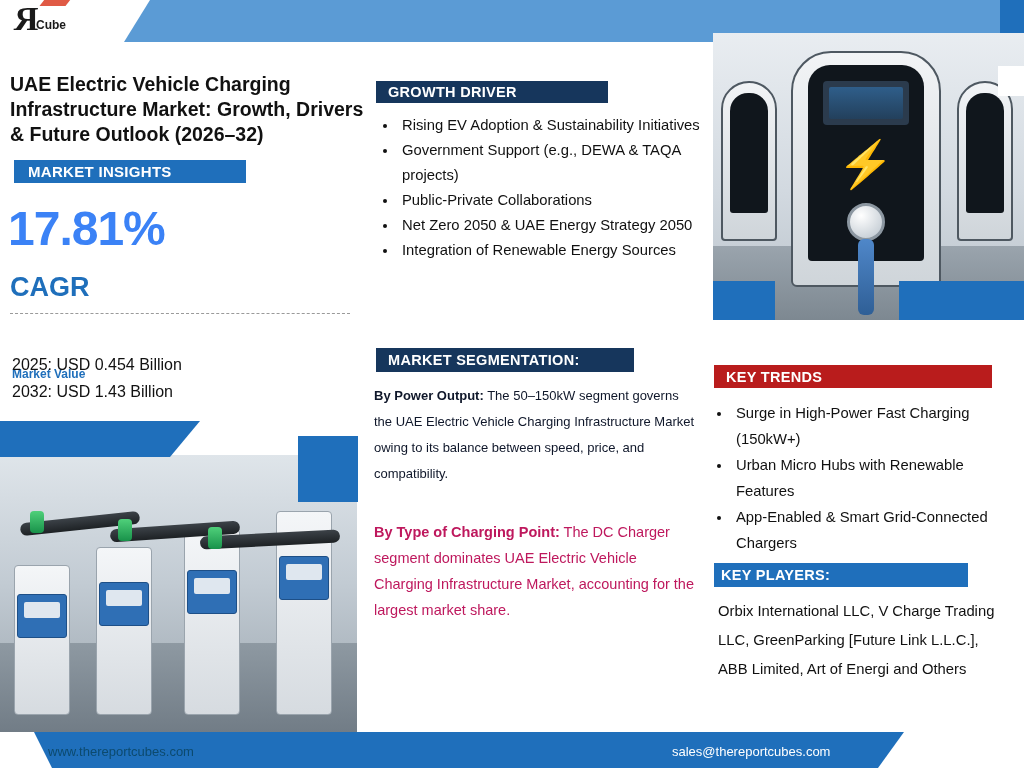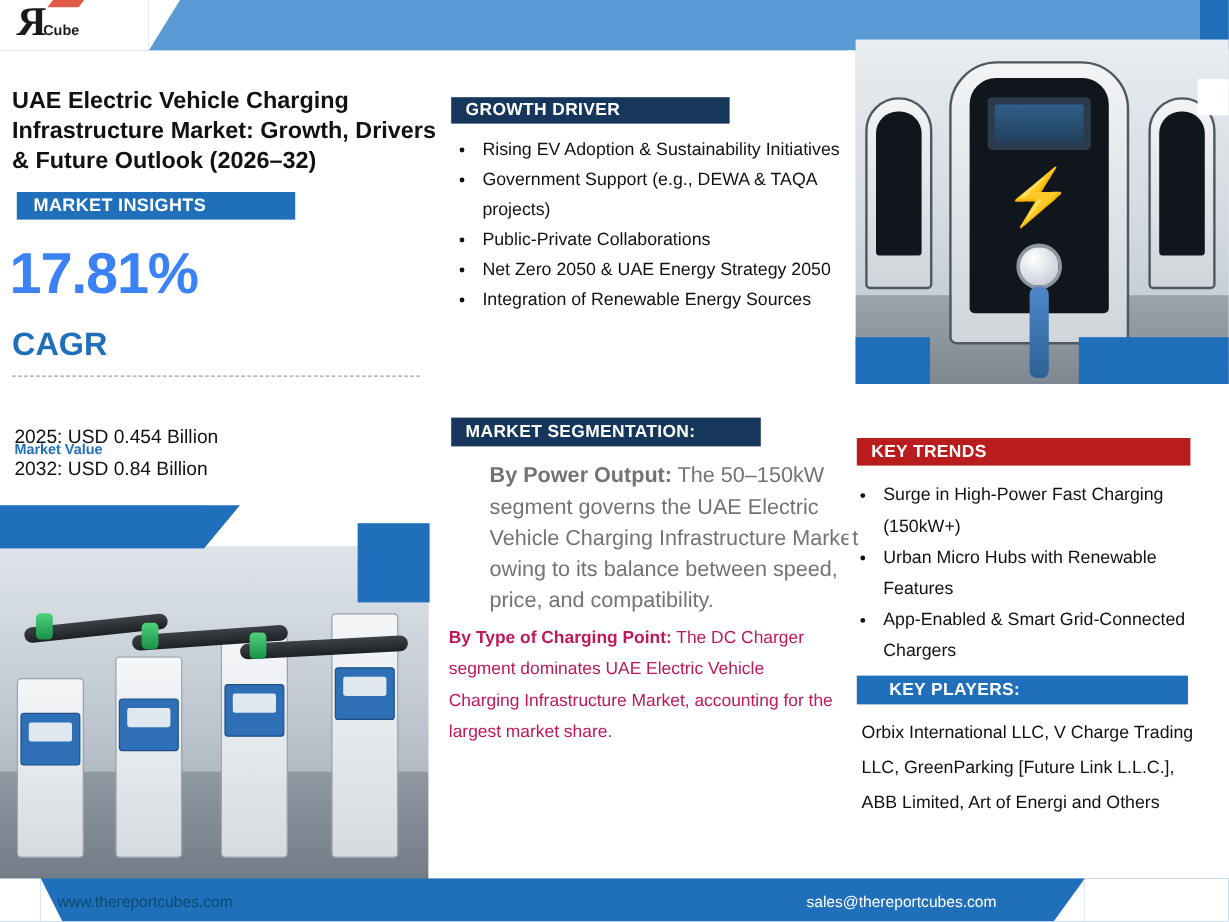--- a/index.html
+++ b/index.html
@@ -136,45 +136,45 @@
   }
   .gd-list li { margin-left: 18px; padding-left: 4px; }
   .seg-badge {
     position: absolute; left: 376px; top: 348px; width: 258px; height: 24px;
     background: #16365c; color: #ffffff;
     font-size: 14.5px; font-weight: bold; letter-spacing: .3px;
     display: flex; align-items: center; padding-left: 12px;
   }
   .seg-p1 {
     position: absolute; left: 374px; top: 383px; width: 322px;
-    font-size: 18px; color: #737373; line-height: 26px; margin-left: 34px;
+    font-size: 13px; color: #0f172a; line-height: 26px;
   }
   .seg-p2 {
     position: absolute; left: 374px; top: 519px; width: 322px;
     font-size: 14.5px; color: #be185d; line-height: 26px;
   }
   .seg-p1 b, .seg-p2 b { font-weight: bold; }
 
   
   .kt-badge {
     position: absolute; left: 714px; top: 365px; width: 278px; height: 23px;
     background: #b91c1c; color: #ffffff;
     font-size: 14.5px; font-weight: bold; letter-spacing: .3px;
     display: flex; align-items: center; padding-left: 12px;
   }
   .kt-list {
     position: absolute; left: 716px; top: 400px; width: 290px;
     font-size: 14.8px; color: #111111; line-height: 26px;
   }
   .kt-list li { margin-left: 16px; padding-left: 4px; }
   .kp-badge {
-    position: absolute; left: 714px; top: 563px; width: 276px; height: 24px;
+    position: absolute; left: 714px; top: 563px; width: 254px; height: 24px;
     background: #1f6fbb; color: #ffffff;
     font-size: 14.5px; font-weight: bold; letter-spacing: .3px;
-    display: flex; align-items: center; padding-left: 27px;
+    display: flex; align-items: center; padding-left: 7px;
   }
   .kp-text {
     position: absolute; left: 718px; top: 597px; width: 284px;
     font-size: 14.8px; color: #111111; line-height: 29px;
   }
 
   
   .img-tr {
     position: absolute; left: 713px; top: 33px; width: 311px; height: 287px;
     overflow: hidden; background: #cfd6dc;
@@ -318,21 +318,21 @@
 <div class="cagr-value">17.81%</div>
 
 <div class="cagr-label-row">
   <span class="cagr-word">CAGR</span>
 </div>
 
 <div class="dotted-rule"></div>
 
 <div class="mv-title">Market Value</div>
 <div class="mv-line1">2025: USD 0.454 Billion</div>
-<div class="mv-line2">2032: USD 0.84 Billion</div>
+<div class="mv-line2">2032: USD 1.43 Billion</div>
 
 <div class="gd-badge">GROWTH DRIVER</div>
 <ul class="gd-list">
   <li>Rising EV Adoption &amp; Sustainability Initiatives</li>
   <li>Government Support (e.g., DEWA &amp; TAQA projects)</li>
   <li>Public-Private Collaborations</li>
   <li>Net Zero 2050 &amp; UAE Energy Strategy 2050</li>
   <li>Integration of Renewable Energy Sources</li>
 </ul>
 

